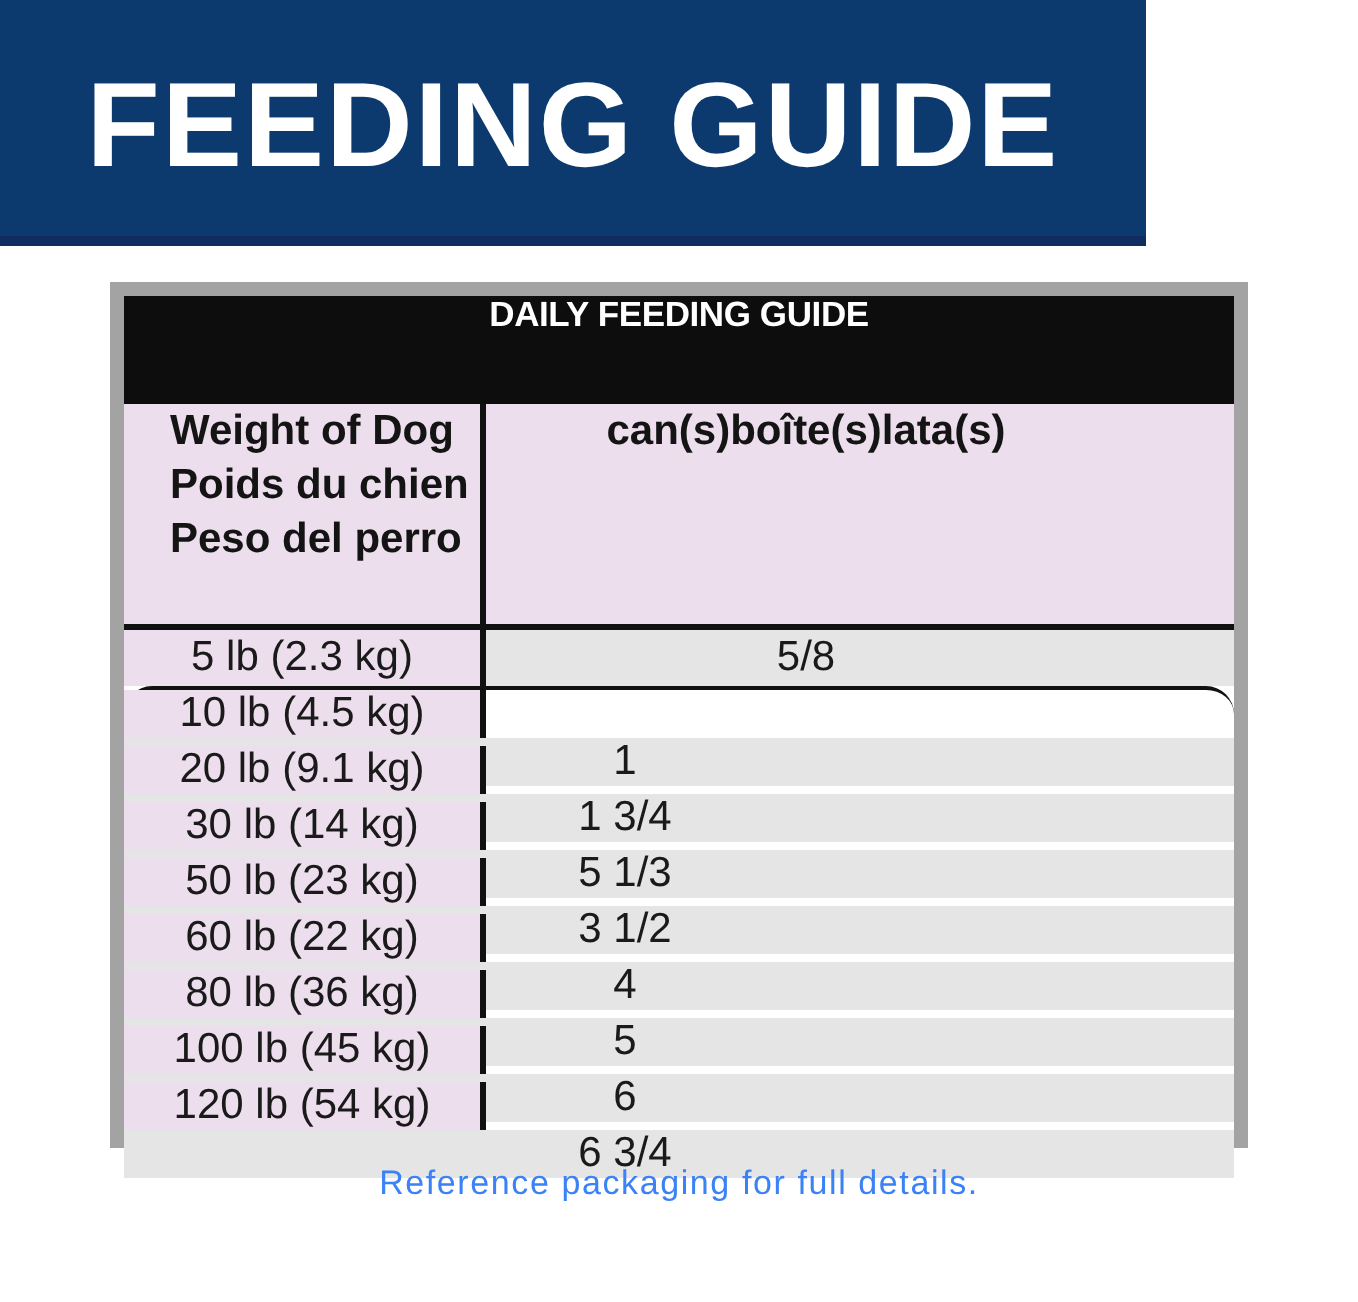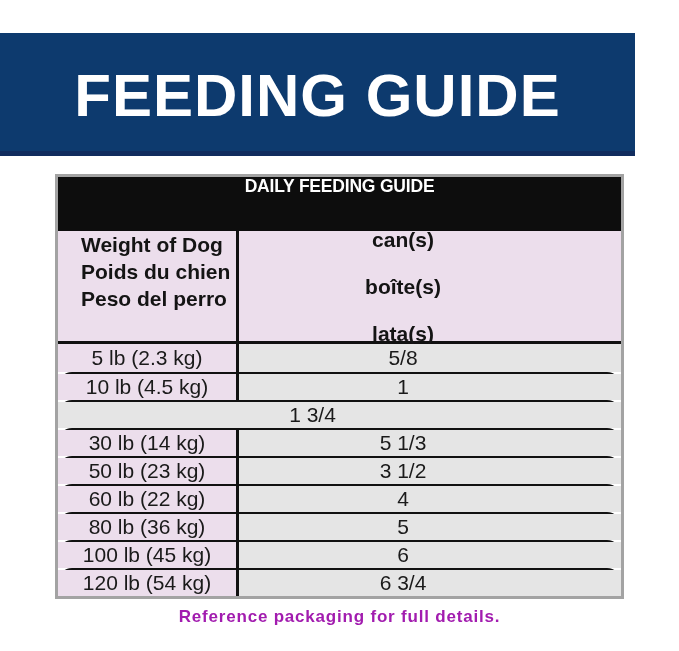--- a/index.html
+++ b/index.html
@@ -5,39 +5,39 @@
   * { margin: 0; padding: 0; box-sizing: border-box; }
   html, body { background: #ffffff; }
   body {
     width: 679px; height: 651px;
     font-family: "Liberation Sans", sans-serif;
     overflow: hidden;
   }
 
   
   .banner {
-    width: 635px; height: 123px;
+    width: 573px; height: 123px;
     background: #0d3a6e;
     border-bottom: 5px solid #112c5e;
-    display: flex; align-items: center; justify-content: center; margin-top: 33px;
+    display: flex; align-items: center; justify-content: center;
   }
   .banner-title {
     color: #ffffff;
     font-size: 60px;
     font-weight: bold;
     letter-spacing: 1px;
     padding-top: 6px;
     white-space: nowrap;
   }
 
   
   .guide-table {
     width: 569px;
     margin: 18px 0 0 55px;
-    border: 3px solid #a3a3a3;
+    border: 7px solid #a3a3a3;
     background: #ffffff;
   }
   .table-title {
     background: #0d0d0d;
     color: #ffffff;
     text-align: center;
     height: 54px;
     padding-top: 1px;
     font-weight: bold;
     font-size: 17.5px;
@@ -55,31 +55,30 @@
     border-right: 3px solid #111111;
     display: flex; flex-direction: column; justify-content: flex-start;
     padding-left: 23px;
     font-weight: bold;
     font-size: 21px;
     line-height: 27px;
     color: #141414;
   }
   .col-amount-head {
     flex: 1;
-    display: flex; flex-direction: column; justify-content: center;
+    display: flex; flex-direction: row; justify-content: center;
     text-align: center;
     padding-right: 54px;
     font-weight: bold;
     font-size: 21px;
     line-height: 27px;
     color: #141414;
-    gap: 20px;
   }
   .rows .row { display: flex; height: 28px; border-radius: 14px; }
-  .rows .row + .row { border-top: 2px solid #111111; }
+  .rows .row + .row { border-top: 2px solid #111111; flex-direction: column; }
   .cell-weight {
     width: 181px;
     background: #ecdeec;
     border-right: 3px solid #111111;
     display: flex; align-items: center; justify-content: center;
     font-size: 21px;
     color: #1a1a1a;
     white-space: nowrap;
   }
   .cell-amount {
@@ -89,24 +88,24 @@
     padding-right: 54px;
     font-size: 21px;
     color: #1a1a1a;
     white-space: nowrap;
   }
 
   
   .footer-note {
     margin-top: 8px;
     text-align: center;
-    font-weight: bold;
+    font-weight: normal;
     font-size: 17px;
     letter-spacing: 0.8px;
-    color: #a21caf;
+    color: #3b82f6;
   }
 </style>
 </head>
 <body>
 
 <div class="banner">
   <div class="banner-title">FEEDING GUIDE</div>
 </div>
 
 <div class="guide-table">
@@ -131,20 +130,21 @@
   <div class="rows">
     <div class="row">
       <div class="cell-weight">5 lb (2.3 kg)</div>
       <div class="cell-amount">5/8</div>
     </div>
     <div class="row">
       <div class="cell-weight">10 lb (4.5 kg)</div>
       <div class="cell-amount">1</div>
     </div>
     <div class="row">
+      <div class="cell-weight">20 lb (9.1 kg)</div>
       <div class="cell-amount">1 3/4</div>
     </div>
     <div class="row">
       <div class="cell-weight">30 lb (14 kg)</div>
       <div class="cell-amount">5 1/3</div>
     </div>
     <div class="row">
       <div class="cell-weight">50 lb (23 kg)</div>
       <div class="cell-amount">3 1/2</div>
     </div>

